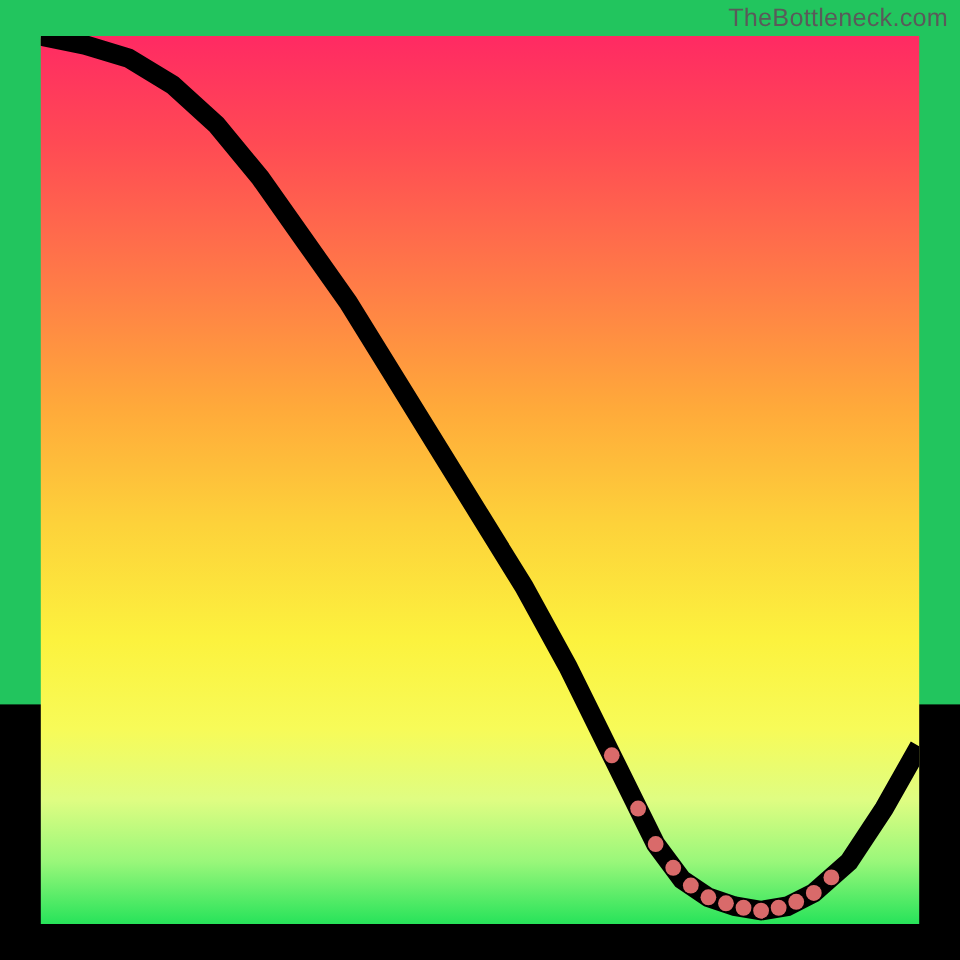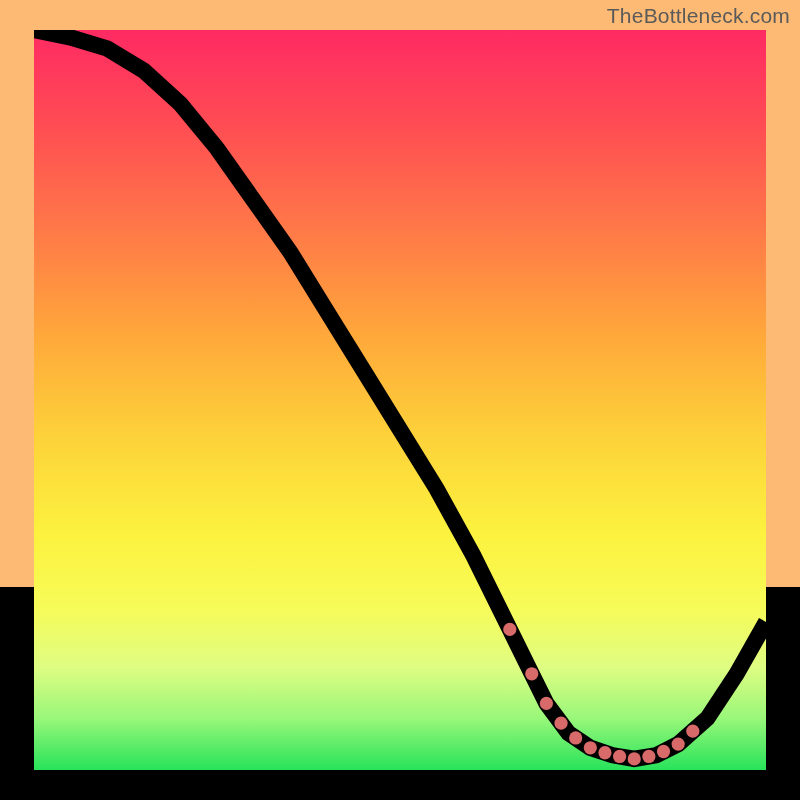--- a/index.html
+++ b/index.html
@@ -8,21 +8,21 @@
     background: #000;
     width: 800px;
     height: 800px;
     overflow: hidden;
     font-family: Arial, Helvetica, sans-serif;
   }
   .frame {
     position: relative;
     width: 800px;
     height: 587px;
-    background: #fdba74;
+    background: #22c55e;
   }
   .watermark {
     position: absolute;
     top: 4px;
     right: 10px;
     color: #5a5a5a;
     font-size: 21px;
     font-weight: 500;
     letter-spacing: 0.2px;
     z-index: 5;

